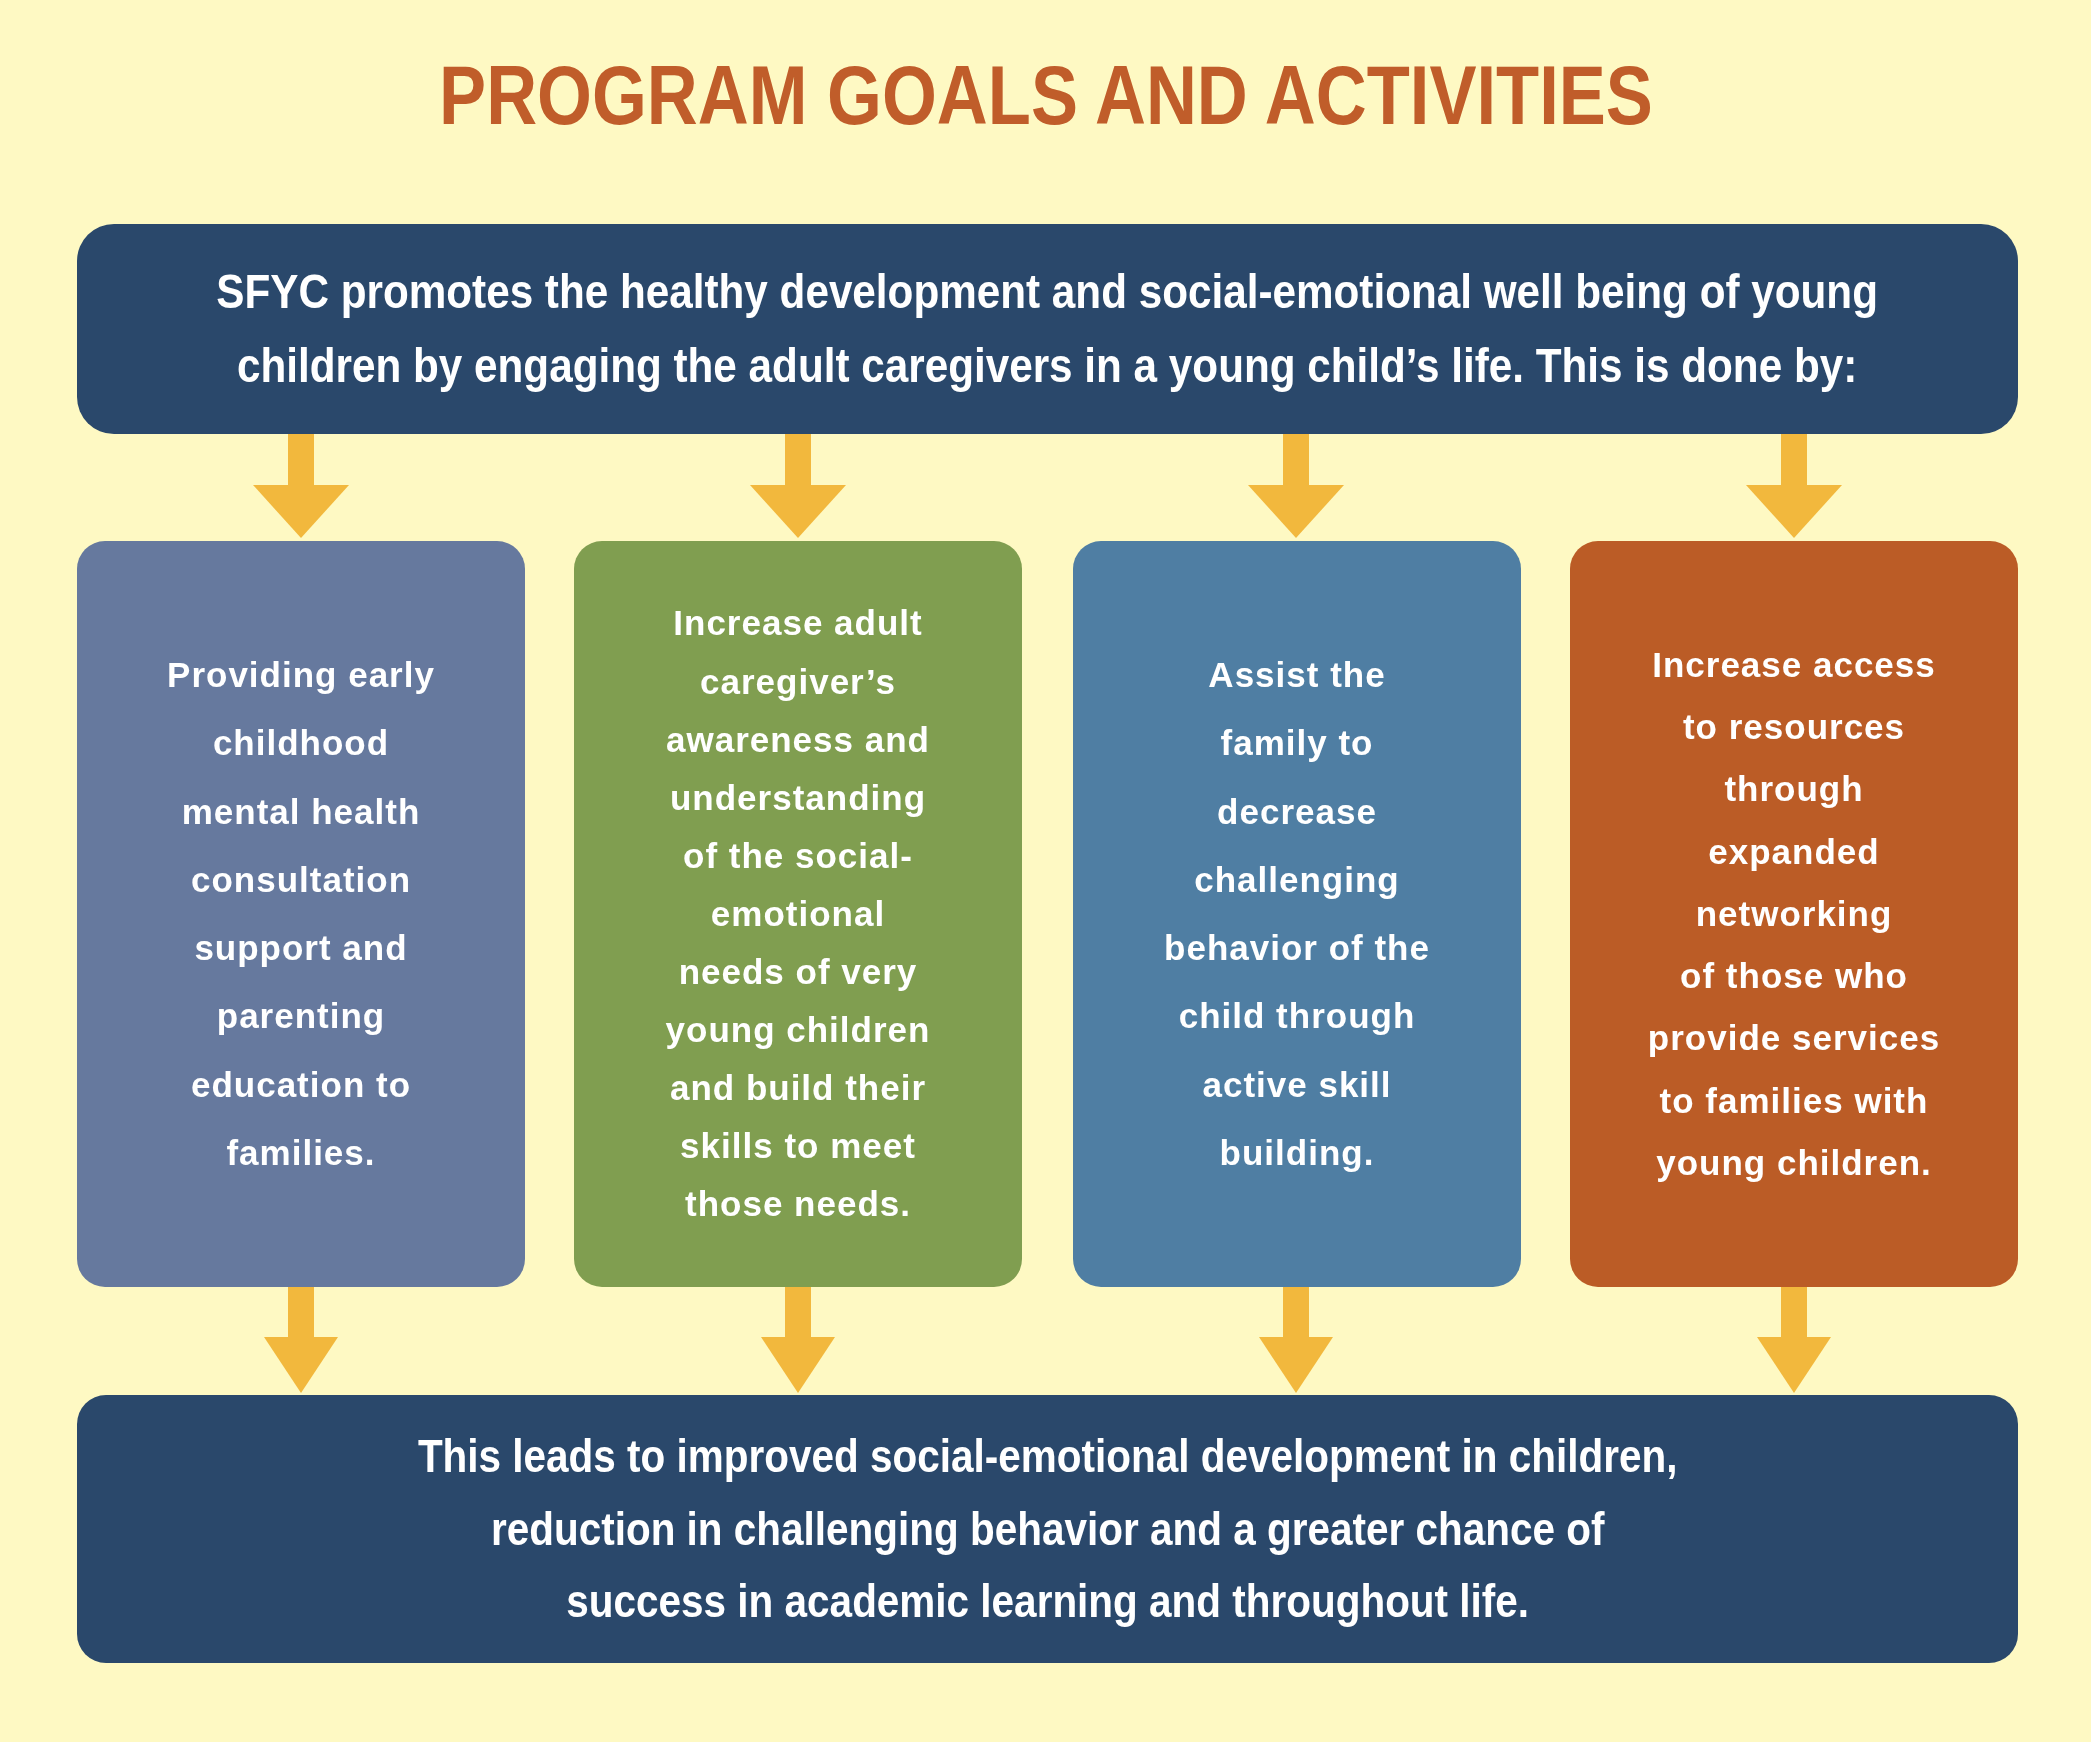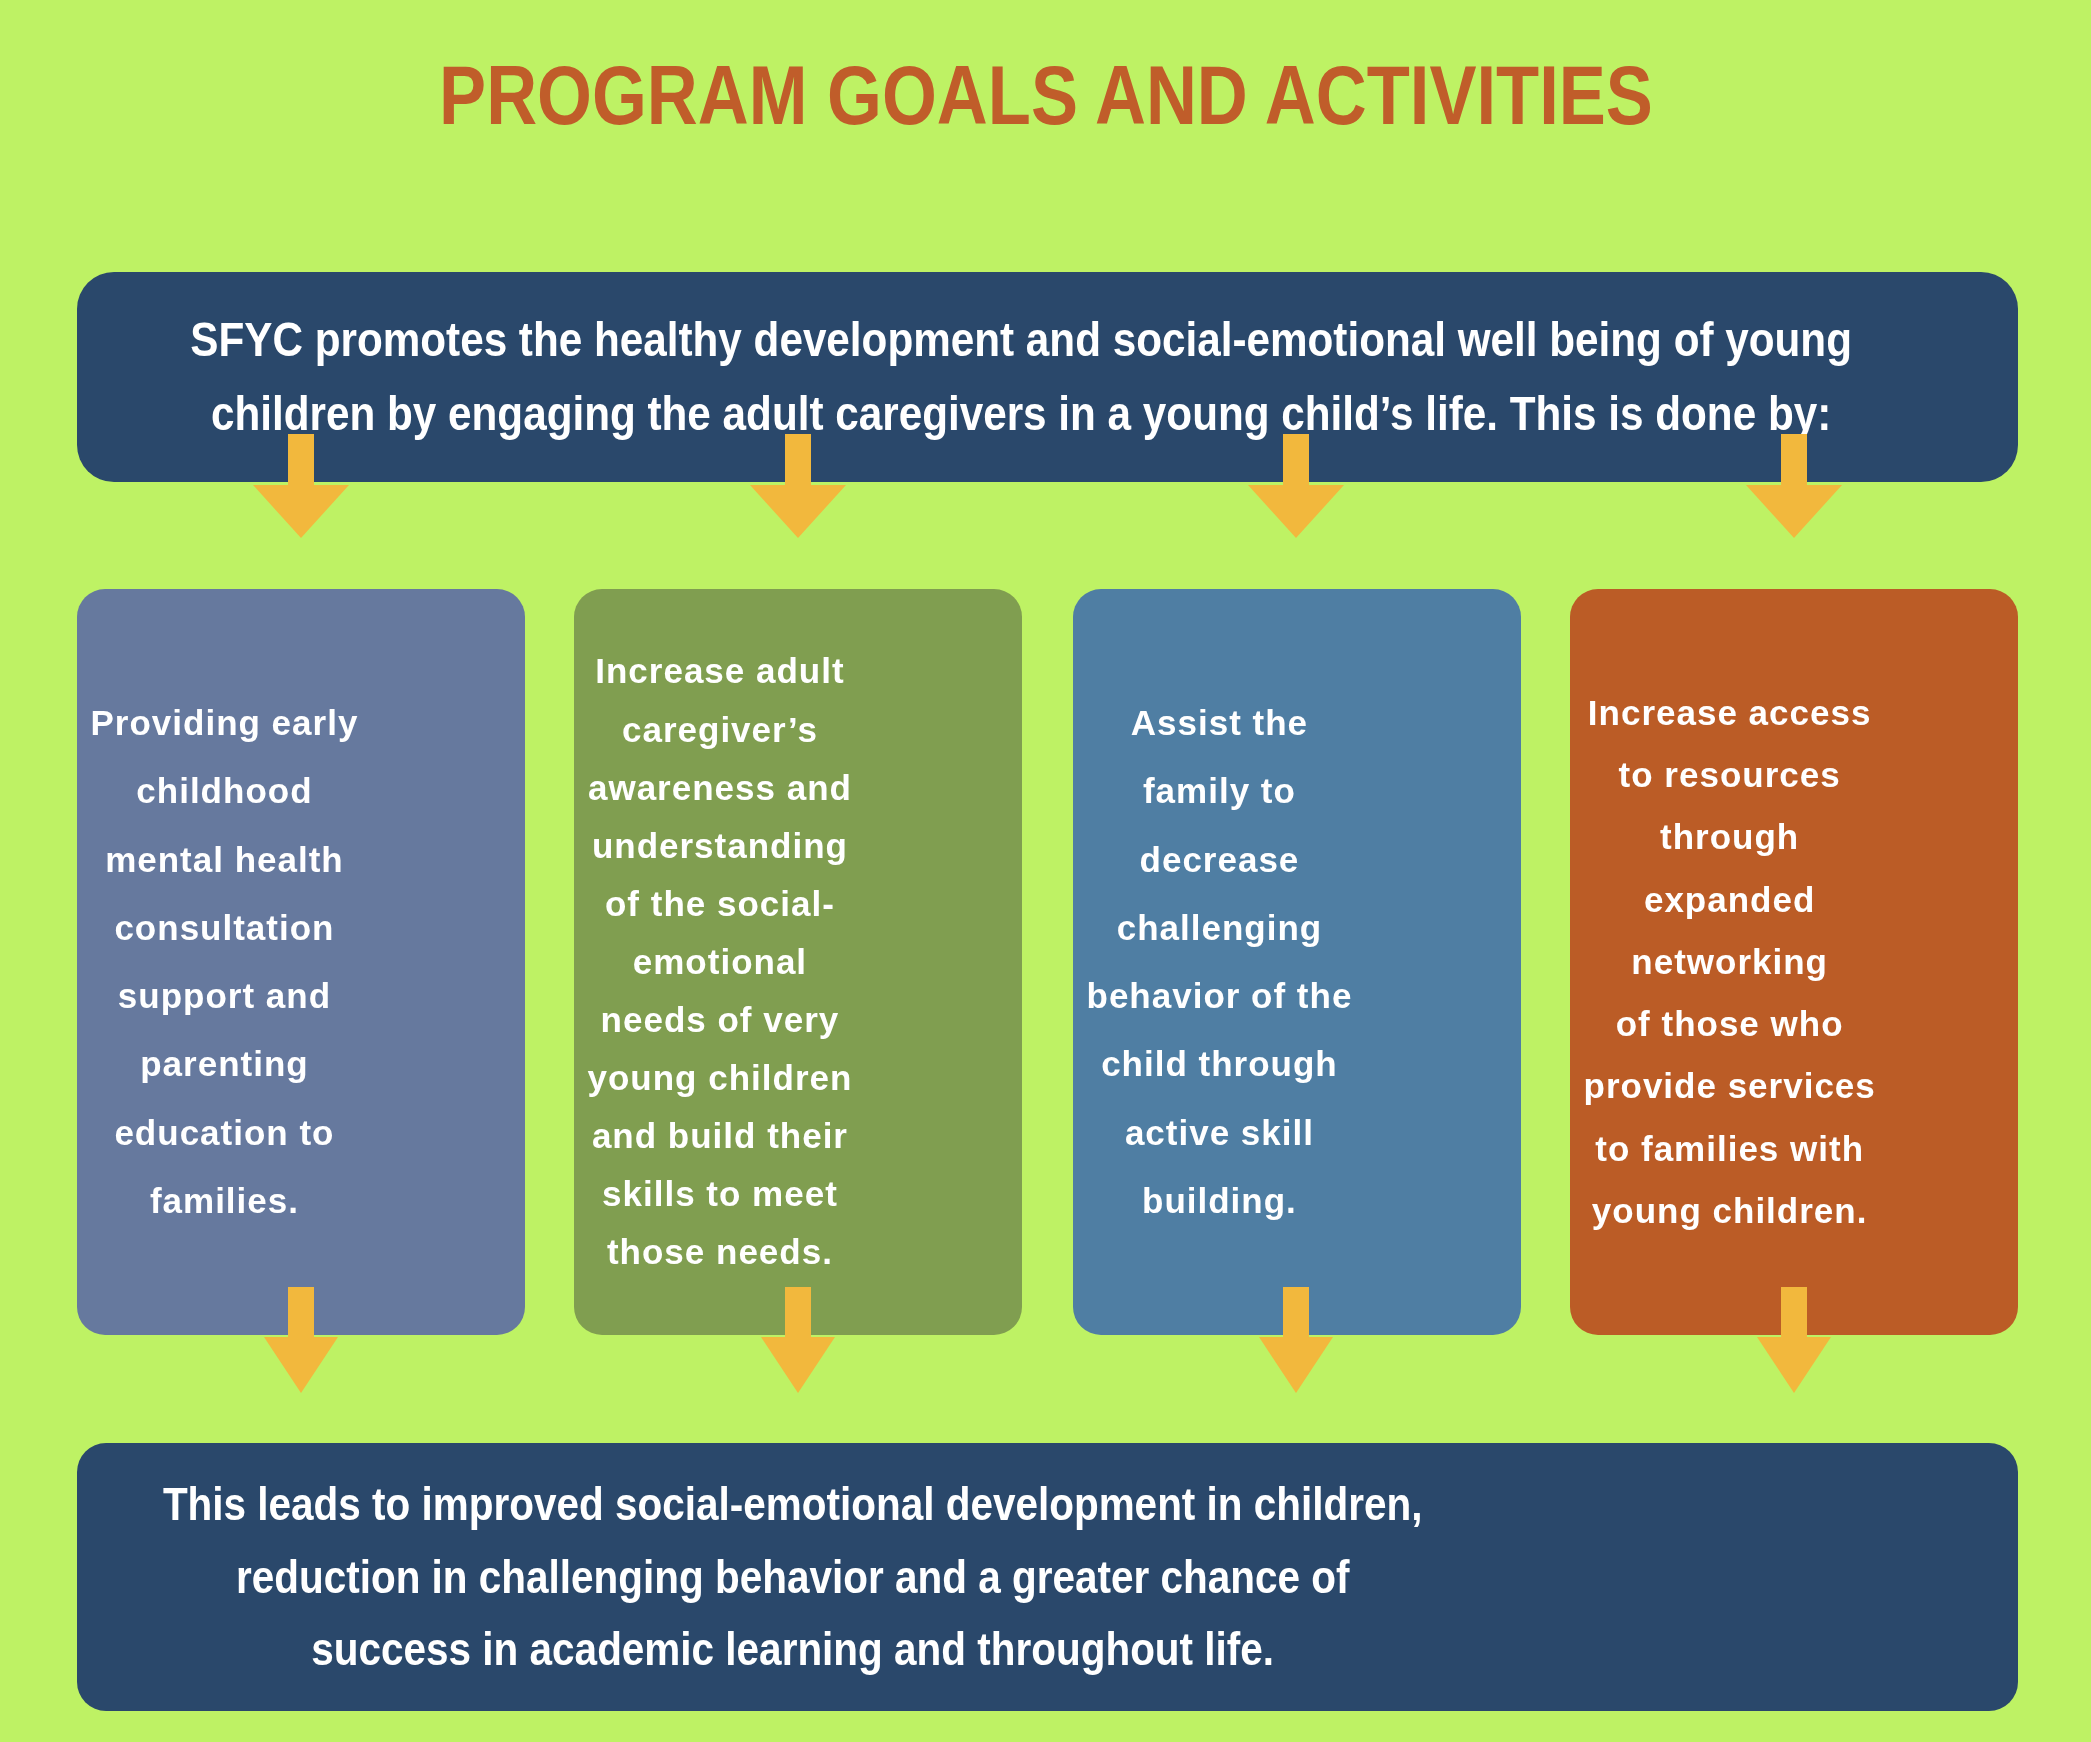--- a/index.html
+++ b/index.html
@@ -3,21 +3,21 @@
 <meta charset="utf-8">
 <style>
   * { margin: 0; padding: 0; box-sizing: border-box; }
   html, body { background: #ffffff; }
   body { font-family: "Liberation Sans", "DejaVu Sans", sans-serif; }
 
   .canvas {
     position: relative;
     width: 2091px;
     height: 1743px;
-    background: #bef264;
+    background: #fef9c3;
     overflow: hidden;
   }
 
   
   .title {
     position: absolute;
     top: 50px;
     left: 0;
     width: 100%;
     text-align: center;
@@ -27,24 +27,23 @@
     line-height: 1.1;
     color: #c05d2a;
   }
   .title .condensed { display: inline-block; transform: scaleX(0.85); transform-origin: 50% 50%; }
 
   
   .box {
     position: absolute;
     display: flex;
     align-items: center;
-    justify-content: flex-start;
+    justify-content: center;
     color: #ffffff;
     text-align: center;
-    margin-top: 48px;
   }
   .boxtext { white-space: pre-line; }
   .condensed-block { transform: scaleX(0.88); transform-origin: 50% 50%; }
 
   
   .intro-box {
     left: 77px; top: 224px;
     width: 1941px; height: 210px;
     background: #2a486b;
     border-radius: 37px;

